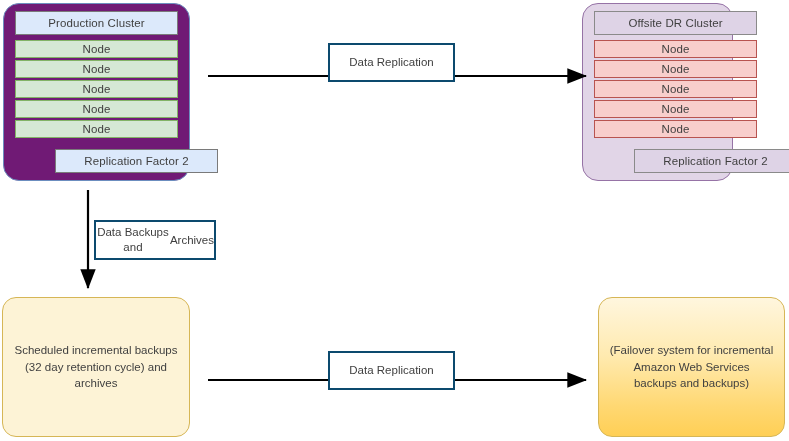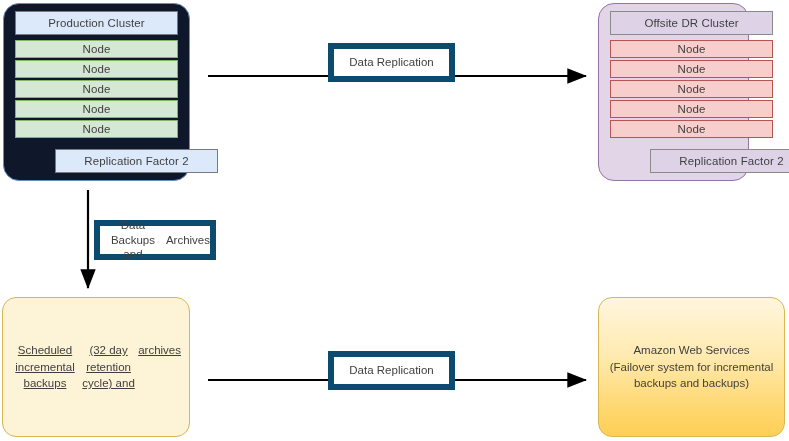--- a/index.html
+++ b/index.html
@@ -25,25 +25,25 @@
   
   .cluster {
     position: absolute;
     box-sizing: border-box;
     border-radius: 16px;
     border: 1px solid #6c8ebf;
   }
   .cluster.prod {
     left: 3px; top: 3px;
     width: 187px; height: 178px;
-    background: #0f172a;
+    background: #701a75;
     border-color: #6c8ebf;
   }
   .cluster.dr {
-    left: 598px; top: 3px;
+    left: 582px; top: 3px;
     width: 151px; height: 178px;
     background: #e1d5e7;
     border-color: #9673a6;
   }
 
   
   .ibox {
     position: absolute;
     box-sizing: border-box;
     display: flex;
@@ -105,21 +105,21 @@
   .store.aws {
     left: 598px; top: 297px;
     width: 187px; height: 140px;
     background: linear-gradient(180deg, #fff6de 0%, #ffeaaf 42%, #ffd873 78%, #ffcf55 100%);
   }
 
   
   .edge-label {
     position: absolute;
     box-sizing: border-box;
-    border: 6px solid #0c4a6e;
+    border: 2px solid #0c4a6e;
     background: #ffffff;
     display: flex;
     align-items: center;
     justify-content: center;
     text-align: center;
     font-size: 11.5px;
     line-height: 1.3;
     color: #3f3f3f;
     z-index: 3;
   }
@@ -187,28 +187,28 @@
   <div class="edge-label" style="left:94px; top:220px; width:122px; height:40px; flex-direction:row;">
     <span>Data Backups and</span>
     <span>Archives</span>
   </div>
 
   <div class="edge-label" style="left:328px; top:351px; width:127px; height:39px;">
     <span class="lbl-text">Data Replication</span>
   </div>
 
   <div class="store backups">
-    <div style="display:flex; flex-direction:row;text-decoration:underline;">
+    <div style="display:flex; flex-direction:column;">
       <span>Scheduled incremental backups</span>
       <span>(32 day retention cycle) and</span>
       <span>archives</span>
     </div>
   </div>
 
   <div class="store aws">
     <div style="display:flex; flex-direction:column;">
+      <span>(Failover system for incremental</span>
       <span>Amazon Web Services</span>
-      <span>(Failover system for incremental</span>
       <span>backups and backups)</span>
     </div>
   </div>
 
 </div>
 
 </body></html>

